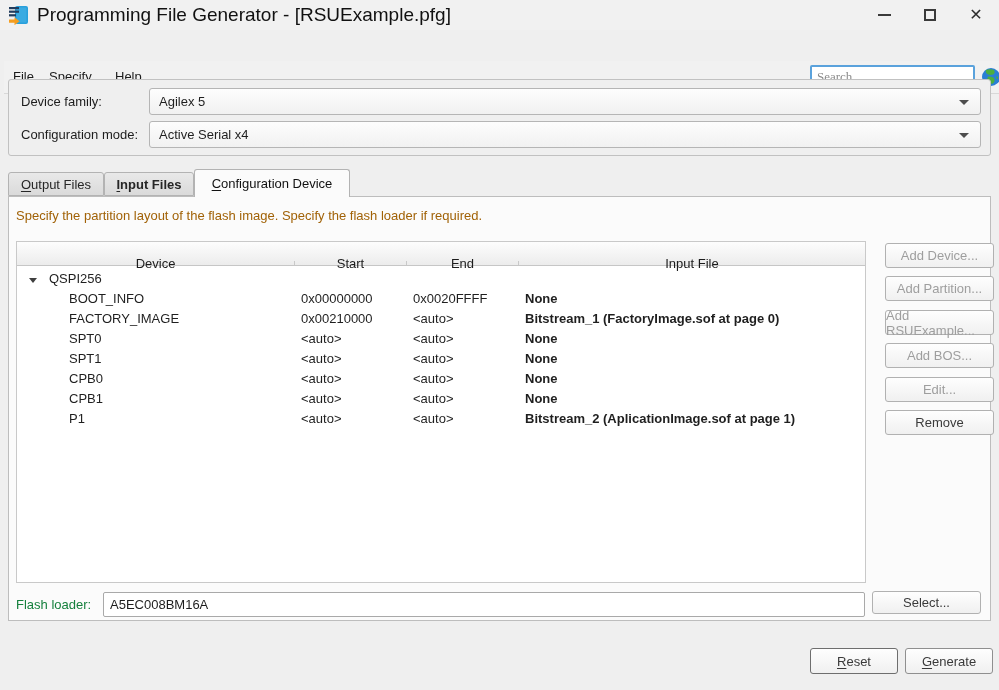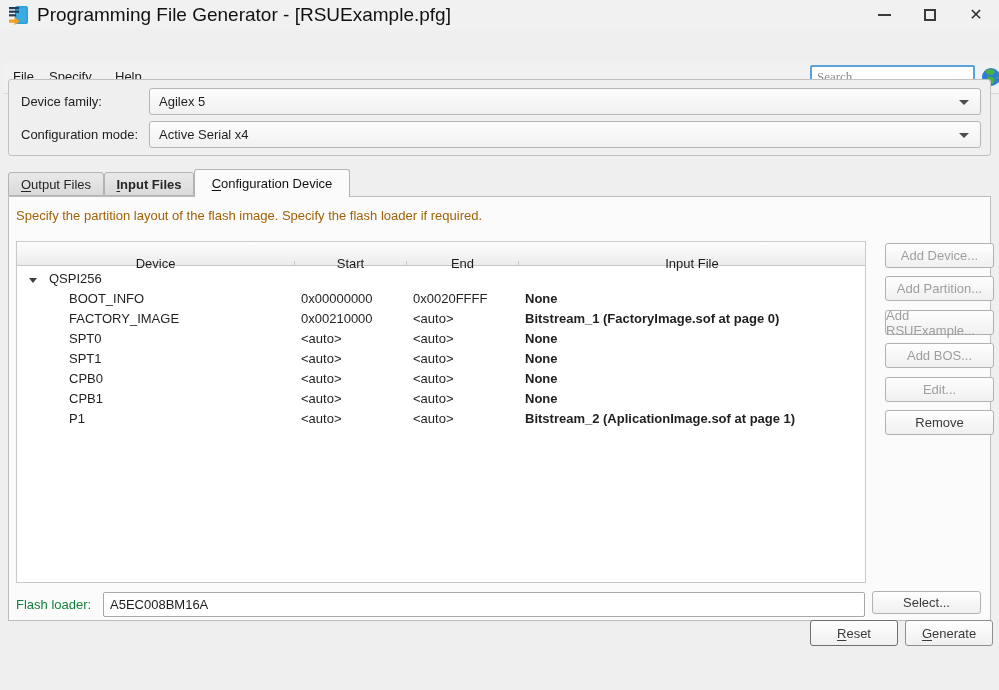--- a/index.html
+++ b/index.html
@@ -64,21 +64,21 @@
   .side-btn { left:872px; width:109px; height:25px;margin-left:13px; }
   .side-btn.disabled { color:#9e9e9e; }
   .sb-0 { top:243px; } .sb-1 { top:276px; } .sb-2 { top:310px; } .sb-3 { top:343px; } .sb-4 { top:377px; } .sb-5 { top:410px; }
 
   
   .flash-label { position:absolute; left:16px; top:591px; height:26px; display:flex; align-items:center; z-index:2; color:#15803d; }
   .flash-input { position:absolute; left:103px; top:592px; width:762px; height:25px; border:1px solid #a9a9a9; border-radius:2px; background:#fff; padding:0 6px; font-family:inherit; font-size:13px; color:#1d1d1d; outline:none; z-index:2; }
   .select-btn { left:872px; top:591px; width:109px; height:23px; }
 
   
-  .footer-btn { height:26px; top:620px; }
+  .footer-btn { height:26px; top:648px; }
   .footer-btn .mn { text-decoration:underline; text-underline-offset:2px; }
   .reset-btn { left:810px; width:88px; border:1px solid #6e6e6e; }
   .generate-btn { left:905px; width:88px; border:1px solid #8f8f8f; }
 </style>
 </head>
 <body>
 
 <div id="app">
 
   <div class="titlebar">

